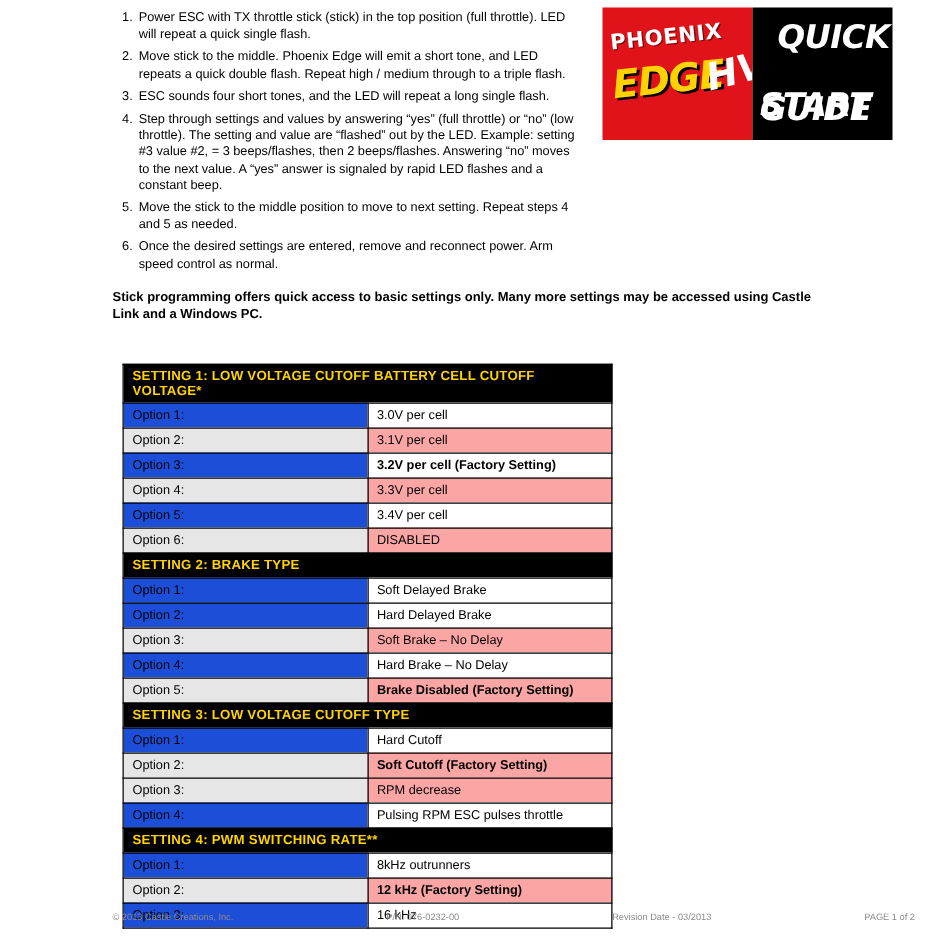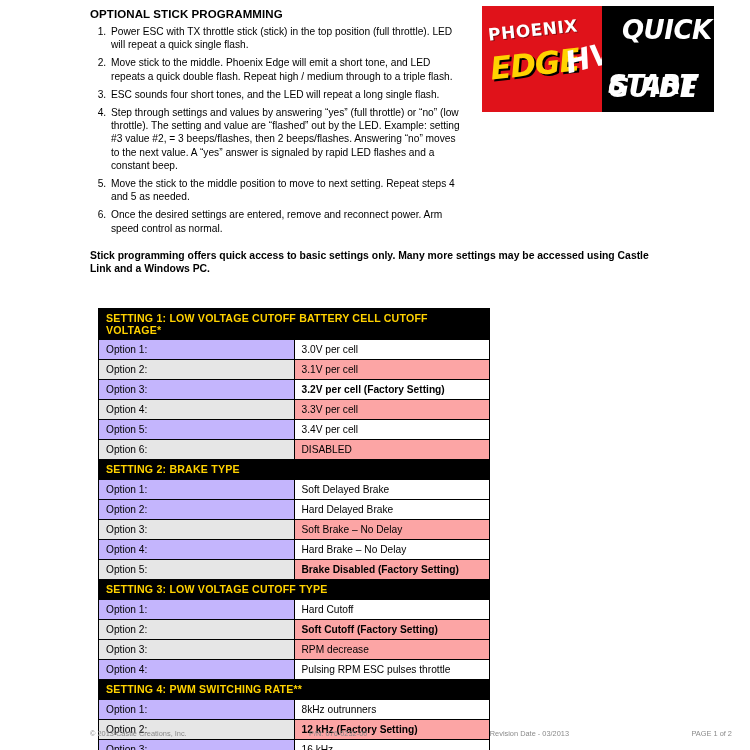--- a/index.html
+++ b/index.html
@@ -135,21 +135,21 @@
     border: 1px solid #000000;
     font-size: 10.2px;
     padding: 3px 6px 3px 7px;
     height: 13px;
     vertical-align: middle;
   }
   td.opt-label {
     width: 70px;
     background: #e6e6e6;
   }
-  td.opt-label.white { background: #c4b5fd; }
+  td.opt-label.white { background: #1d4ed8; }
   td.opt-value { background: #ffffff; }
   td.opt-value.grey { background: #fca5a5; }
   td.opt-value.bold { font-weight: bold; }
   tr.header-row td {
     background: #000000;
     color: #ffd200;
     font-weight: bold;
     font-size: 10.6px;
     letter-spacing: 0.2px;
     padding: 3px 6px 3px 7px;
@@ -168,21 +168,20 @@
   }
   .page-footer span { white-space: nowrap; }
 </style>
 </head>
 <body>
 
 <div class="page">
 
   <div class="head-wrap">
 
-    <div class="section-title">OPTIONAL STICK PROGRAMMING</div>
 
     <ol class="steps">
       <li>Power ESC with TX throttle stick (stick) in the top position (full throttle). LED will repeat a quick single flash.</li>
       <li>Move stick to the middle. Phoenix Edge will emit a short tone, and LED repeats a quick double flash. Repeat high / medium through to a triple flash.</li>
       <li>ESC sounds four short tones, and the LED will repeat a long single flash.</li>
       <li>Step through settings and values by answering “yes” (full throttle) or “no” (low throttle). The setting and value are “flashed” out by the LED. Example: setting #3 value #2, = 3 beeps/flashes, then 2 beeps/flashes. Answering “no” moves to the next value. A “yes” answer is signaled by rapid LED flashes and a constant beep.</li>
       <li>Move the stick to the middle position to move to next setting. Repeat steps 4 and 5 as needed.</li>
       <li>Once the desired settings are entered, remove and reconnect power. Arm speed control as normal.</li>
     </ol>
 

